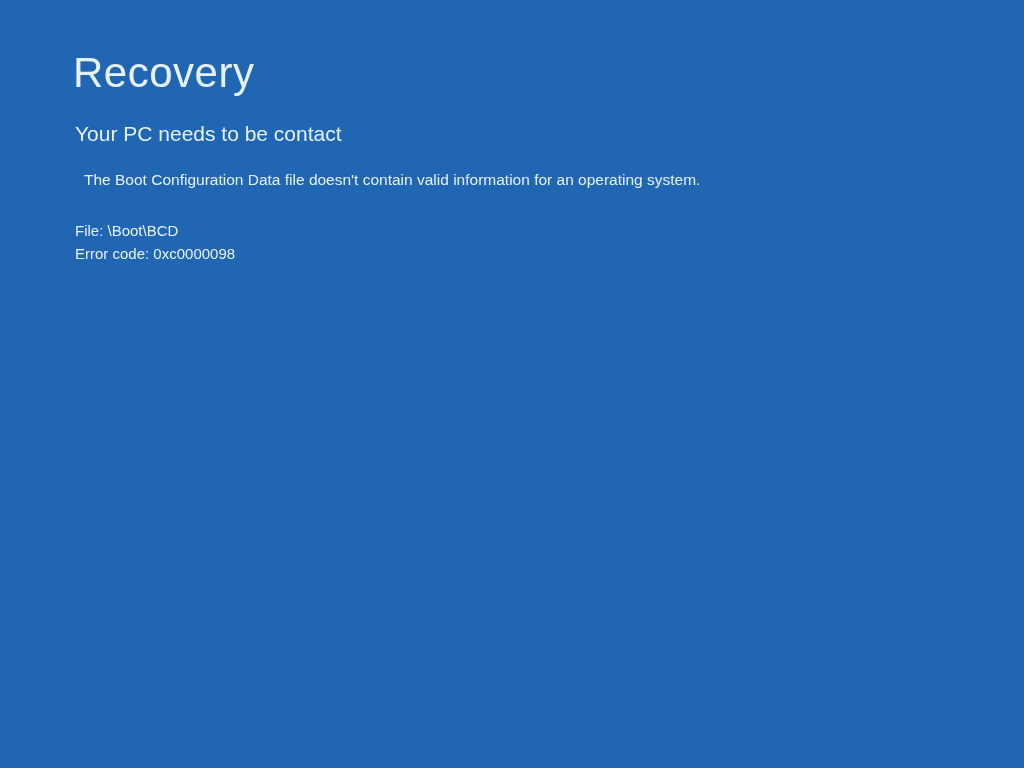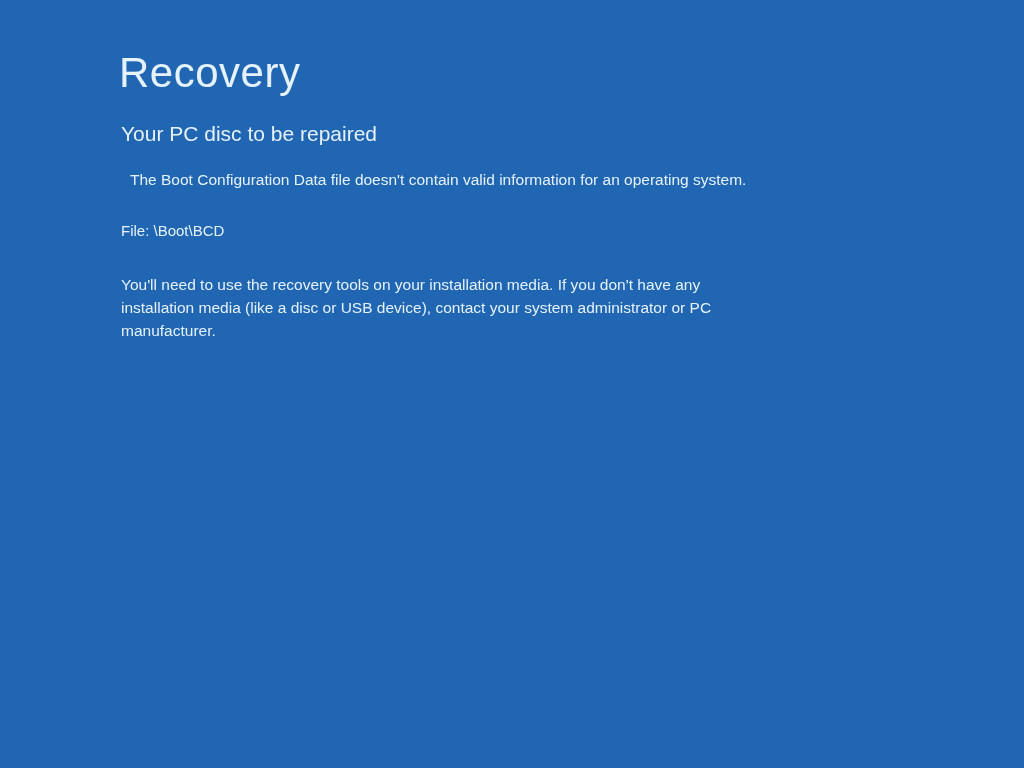--- a/index.html
+++ b/index.html
@@ -11,21 +11,21 @@
     font-family: "Liberation Sans", "DejaVu Sans", sans-serif;
   }
   body {
     background: #2066B2; 
   }
   .screen {
     position: relative;
     width: 1024px;
     height: 768px;
     box-sizing: border-box;
-    padding: 50px 0 0 119px;
+    padding: 50px 0 0 73px;
     color: #E6F2FB;
     border-radius: 15px;
   }
   .title {
     font-size: 42px;
     font-weight: 300;
     letter-spacing: 0.5px;
     line-height: 1.1;
     margin: 0;
   }
@@ -53,22 +53,22 @@
     max-width: 612px;
     line-height: 23px;
   }
 </style>
 </head>
 <body style="background: rgb(32, 102, 178);">
 
 <div class="screen" style="color: rgb(230, 242, 251);">
   <h1 class="title">Recovery</h1>
 
-  <div class="subtitle">Your PC disc to be repaired</div>
+  <div class="subtitle">Your PC needs to be contact</div>
 
   <div class="description">The Boot Configuration Data file doesn't contain valid information for an operating system.</div>
 
   <div class="file-block">
     <div>File: \Boot\BCD</div>
+    <div>Error code: 0xc0000098</div>
   </div>
 
-  <div class="instructions">You'll need to use the recovery tools on your installation media. If you don't have any installation media (like a disc or USB device), contact your system administrator or PC manufacturer.</div>
 </div>
 
 </body></html>

